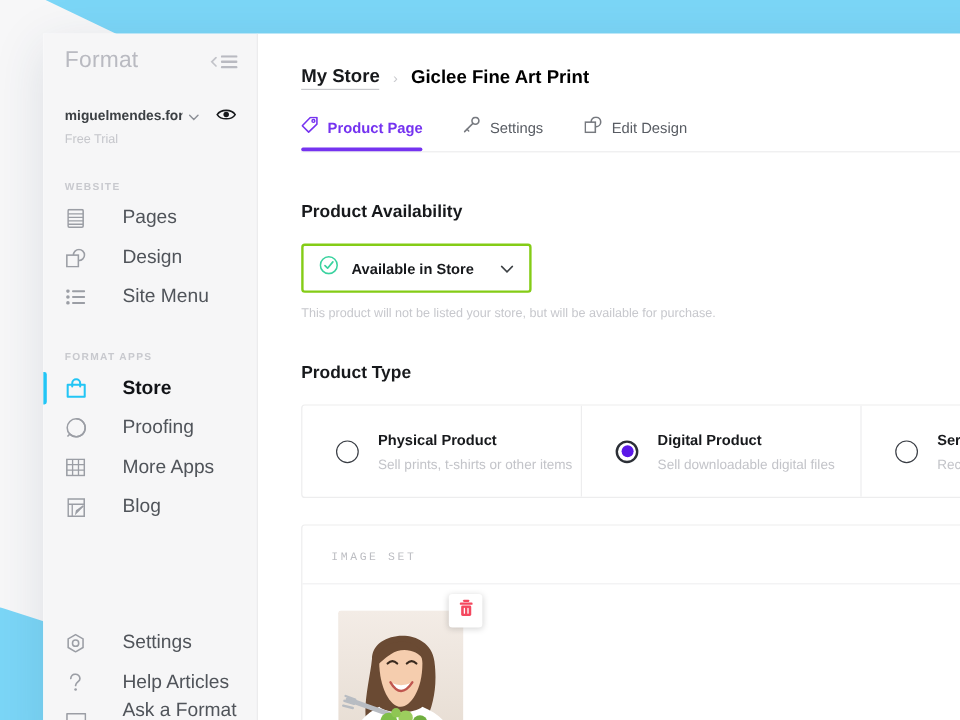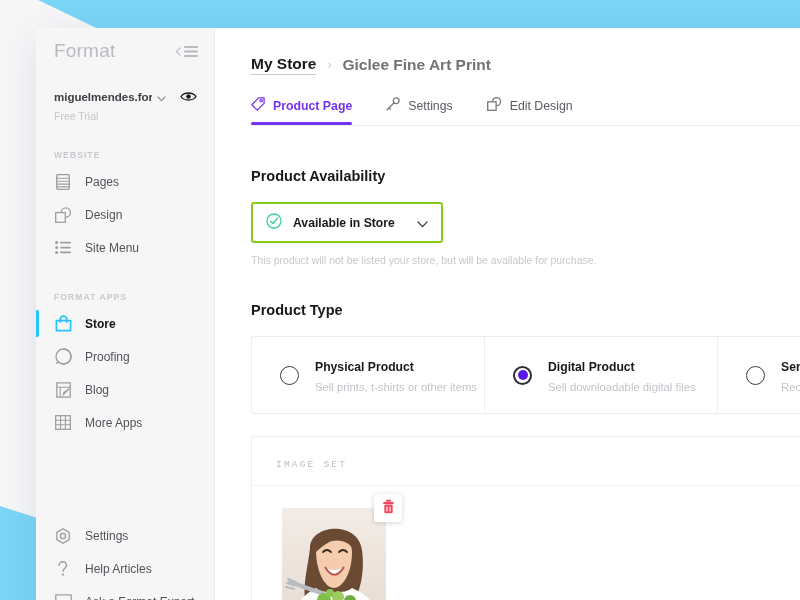--- a/index.html
+++ b/index.html
@@ -59,40 +59,40 @@
 
   .nav-group-label {
     font-size:8.5px; color:#c8c9ce; letter-spacing:1.1px;
     padding:0 18px; margin-top:28px; margin-bottom:5px; font-weight:700;
   }
   .nav-item {
     display:flex; align-items:center; height:33px;
     padding-left:18px; position:relative; cursor:pointer;
   }
   .nav-ico { width:18px; display:flex; align-items:center; justify-content:center; flex:0 0 18px; }
-  .nav-label { font-size:12px; color:#50545a; margin-left:13px; }
+  .nav-label { font-size:16px; color:#50545a; margin-left:30px; }
   .nav-item.active .nav-label { color:#111317; font-weight:700; }
   .nav-item.active::before {
     content:""; position:absolute; left:0; top:3px; bottom:3px; width:3px;
     background:#22c5f5; border-radius:0 2px 2px 0;
   }
   #nav-footer { position:absolute; left:0; right:0; bottom:10px; }
   #nav-footer .nav-item { height:33px; }
 
   
   #main { flex:1; height:100%; background:#fff; position:relative; overflow:hidden; }
   #breadcrumb {
     display:flex; align-items:center; padding:27px 0 0 36px; gap:11px;
   }
   .crumb-link {
     font-size:15.5px; color:#17191c; font-weight:700;
     border-bottom:1px solid #c9cace; padding-bottom:1px; cursor:pointer;
   }
   .crumb-sep { font-size:12px; color:#c9cace; }
-  .crumb-current { font-size:15.5px; color:#737373; font-weight:700; }
+  .crumb-current { font-size:15.5px; color:#000000; font-weight:700; }
 
   #tabs { display:flex; padding:0 0 0 36px; margin-top:22px; gap:34px; border-bottom:0; }
   .tab { display:flex; align-items:center; gap:8px; padding-bottom:10px; position:relative; cursor:pointer; }
   .tab-label { font-size:12.3px; color:#585c63; font-weight:400; }
   .tab.active .tab-label { color:#7533f0; font-weight:700; }
   .tab.active::after {
     content:""; position:absolute; left:0; right:0; bottom:0; height:3px;
     background:#7533f0; border-radius:2px;
   }
   #tabs-rule { height:1px; background:#ededee; margin-left:36px; margin-right:0; }
@@ -255,37 +255,37 @@
         <svg width="17" height="17" viewBox="0 0 17 17">
           <path d="M8.5 1 A7.5 7.5 0 1 1 3.2 13.8 L1.2 15.8 L3.2 13.8" fill="none" stroke="#9b9ea5" stroke-width="1.3"></path>
           <circle cx="8.5" cy="8.5" r="7.5" fill="none" stroke="#9b9ea5" stroke-width="1.3"></circle>
         </svg>
       </span>
       <span class="nav-label">Proofing</span>
     </div>
 
     <div class="nav-item">
       <span class="nav-ico">
+        <svg width="16" height="15" viewBox="0 0 16 15">
+          <rect x="0.7" y="0.7" width="14.6" height="13.6" fill="none" stroke="#9b9ea5" stroke-width="1.3"></rect>
+          <path d="M0.7 5.2 H15.3 M0.7 9.8 H15.3 M5.5 0.7 V14.3 M10.4 0.7 V14.3" stroke="#9b9ea5" stroke-width="1.1"></path>
+        </svg>
+      </span>
+      <span class="nav-label">More Apps</span>
+    </div>
+
+    <div class="nav-item">
+      <span class="nav-ico">
         <svg width="15" height="16" viewBox="0 0 15 16">
           <path d="M0.8 0.8 H14.2 V15.2 H0.8 Z" fill="none" stroke="#9b9ea5" stroke-width="1.3"></path>
           <path d="M0.8 5.2 H14.2 M4.2 5.2 V15.2" stroke="#9b9ea5" stroke-width="1.1"></path>
           <path d="M13.4 6.6 L8.6 11.4 L7.4 12.6 L7.8 10.6 Z" fill="#f6f6f7" stroke="#9b9ea5" stroke-width="1.2"></path>
         </svg>
       </span>
       <span class="nav-label">Blog</span>
-    </div>
-
-    <div class="nav-item">
-      <span class="nav-ico">
-        <svg width="16" height="15" viewBox="0 0 16 15">
-          <rect x="0.7" y="0.7" width="14.6" height="13.6" fill="none" stroke="#9b9ea5" stroke-width="1.3"></rect>
-          <path d="M0.7 5.2 H15.3 M0.7 9.8 H15.3 M5.5 0.7 V14.3 M10.4 0.7 V14.3" stroke="#9b9ea5" stroke-width="1.1"></path>
-        </svg>
-      </span>
-      <span class="nav-label">More Apps</span>
     </div>
 
     <div id="nav-footer">
       <div class="nav-item">
         <span class="nav-ico">
           <svg width="16" height="16" viewBox="0 0 16 16">
             <path d="M8 0.8 L14.2 4.4 V11.6 L8 15.2 L1.8 11.6 V4.4 Z" fill="none" stroke="#9b9ea5" stroke-width="1.3"></path>
             <circle cx="8" cy="8" r="2.6" fill="none" stroke="#9b9ea5" stroke-width="1.3"></circle>
           </svg>
         </span>

